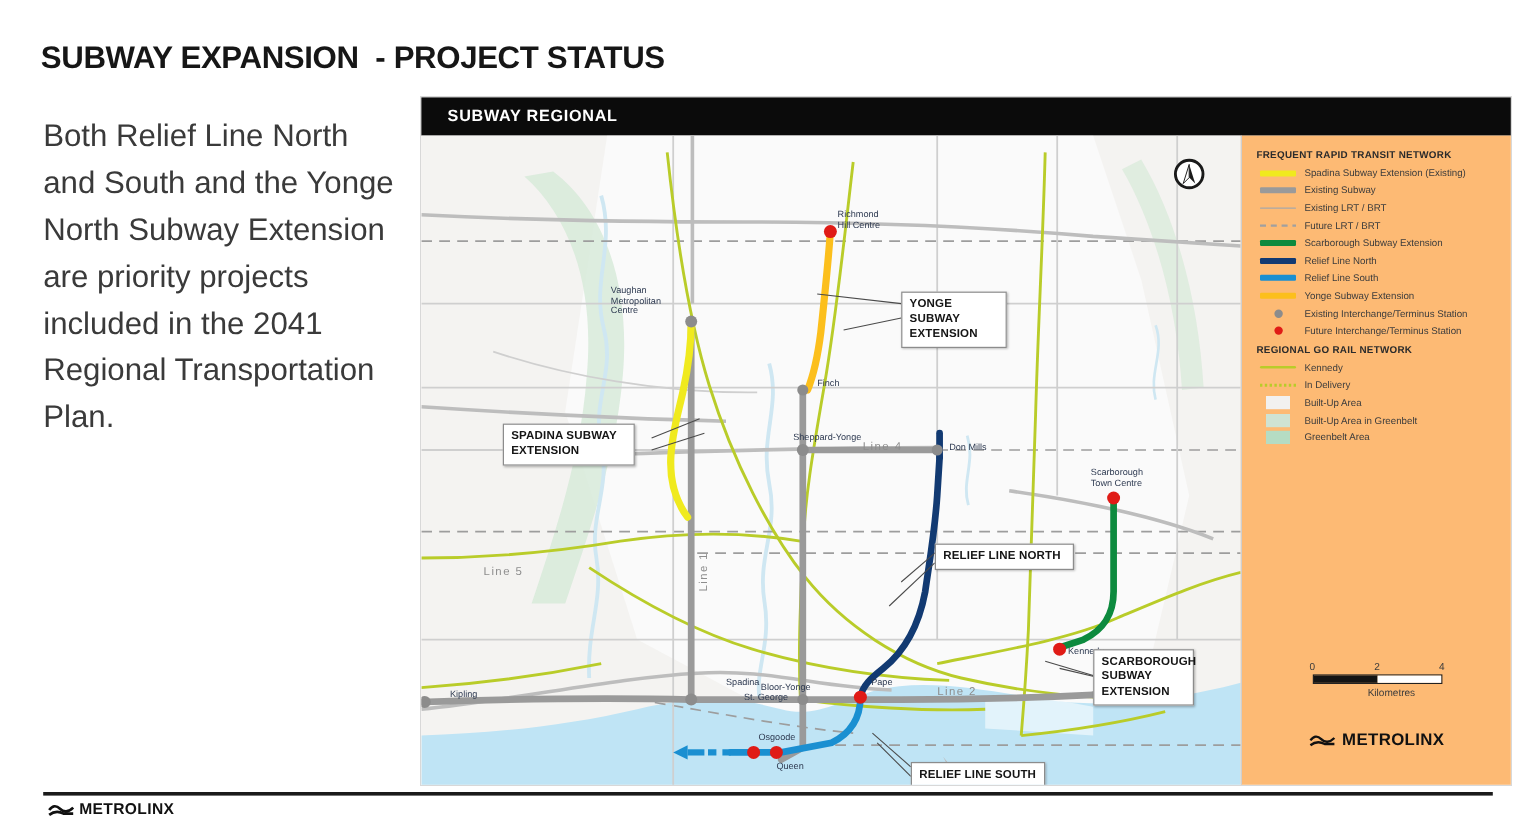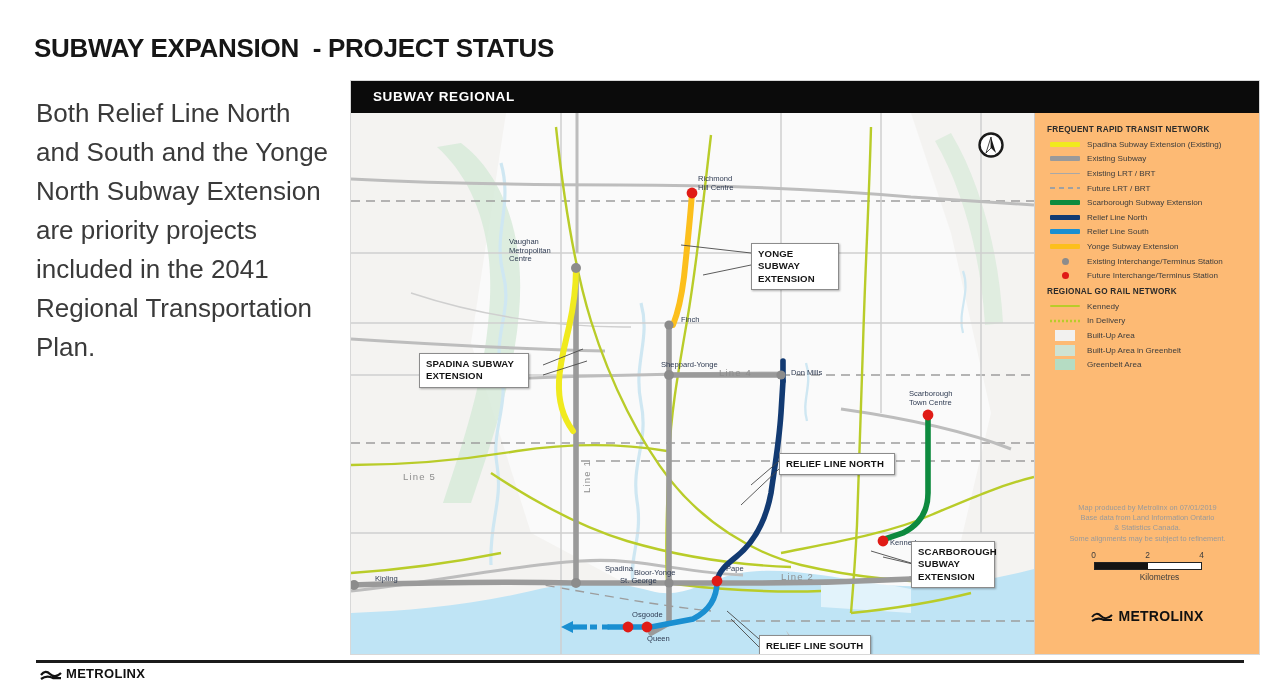--- a/index.html
+++ b/index.html
@@ -509,24 +509,20 @@
         </div>
         <div class="legend-row">
           <span class="legend-swatch">
               <i class="box" style="background:#b5dcc3;"></i>
             </span>
           <span class="legend-label">Greenbelt Area</span>
         </div>
       </div>
     </div>
 
-    <div class="map-credit" style="white-space:pre-line;">Map produced by Metrolinx on 07/01/2019
-Base data from Land Information Ontario
-&amp; Statistics Canada.
-Some alignments may be subject to refinement.</div>
 
     <div class="scale-wrap">
       <div class="scale-nums">
         <span style="left:0%">0</span>
         <span style="left:50%">2</span>
         <span style="left:100%">4</span>
       </div>
       <div class="scale-bar">
         <i style="width:50%;background:#141414;"></i>
         <i style="width:50%;background:#ffffff;"></i>

